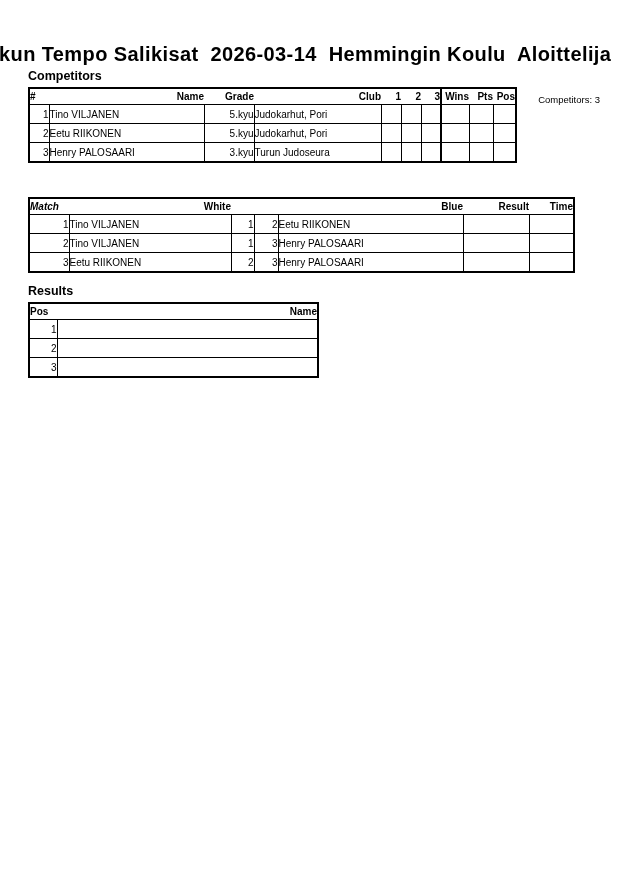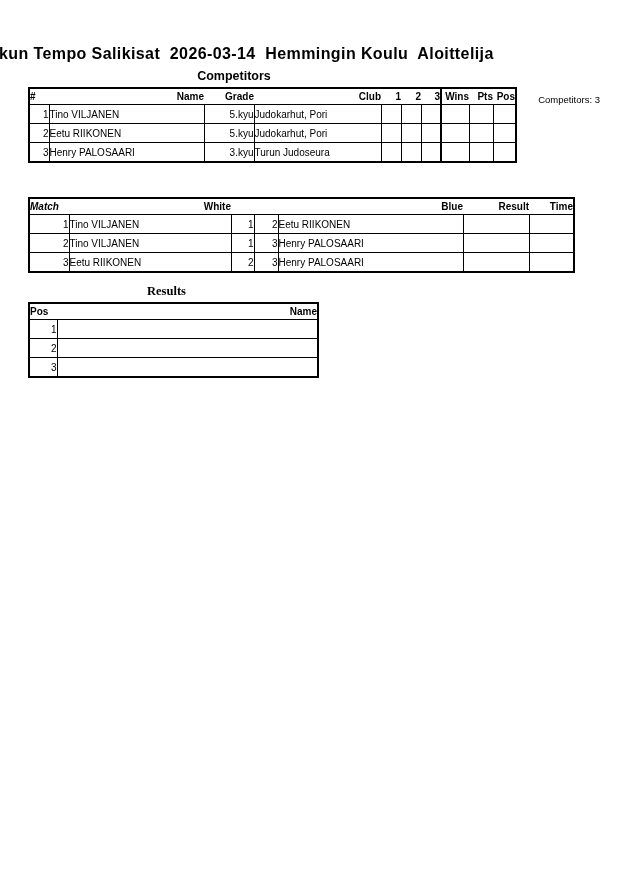--- a/index.html
+++ b/index.html
@@ -3,30 +3,30 @@
 <meta charset="utf-8">
 <style>
   html,body { margin:0; padding:0; background:#fff; }
   .page {
     position:relative; width:630px; height:891px;
     background:#fff; overflow:hidden; color:#000;
     font-family:"Liberation Sans", sans-serif;
   }
   .page-title {
     position:absolute; left:-1px; top:44px;
-    font-size:16px; font-weight:bold; line-height:20px;
+    font-size:20px; font-weight:bold; line-height:20px;
     white-space:pre; letter-spacing:0.4px;
   }
   .section-heading {
     position:absolute; font-size:12.5px; font-weight:bold;
-    text-align:center; line-height:13px;
+    line-height:13px;
   }
   #competitors-heading { left:28px; top:70px; width:412px; }
   #matches-heading     { left:28px; top:176px; width:545px; }
-  #results-heading     { left:22px; top:285px; width:289px;font-family:Liberation Serif, serif; }
+  #results-heading     { left:28px; top:285px; width:289px; }
   .competitors-count {
     position:absolute; left:460px; top:70px; width:140px;
     font-size:9.5px; text-align:right; line-height:11px;margin-top:24px;
   }
   table.sheet {
     position:absolute; border-collapse:collapse; table-layout:fixed;
     border:2px solid #000; background:#fff;
   }
   #competitors-table { left:28px; top:87px;  width:487px; }
   #matches-table     { left:28px; top:197px; width:545px; }

